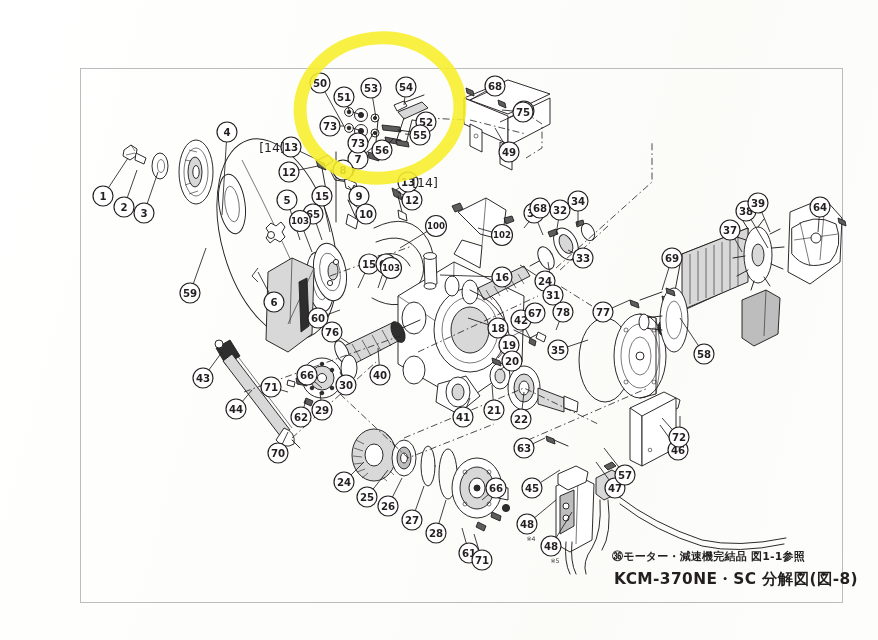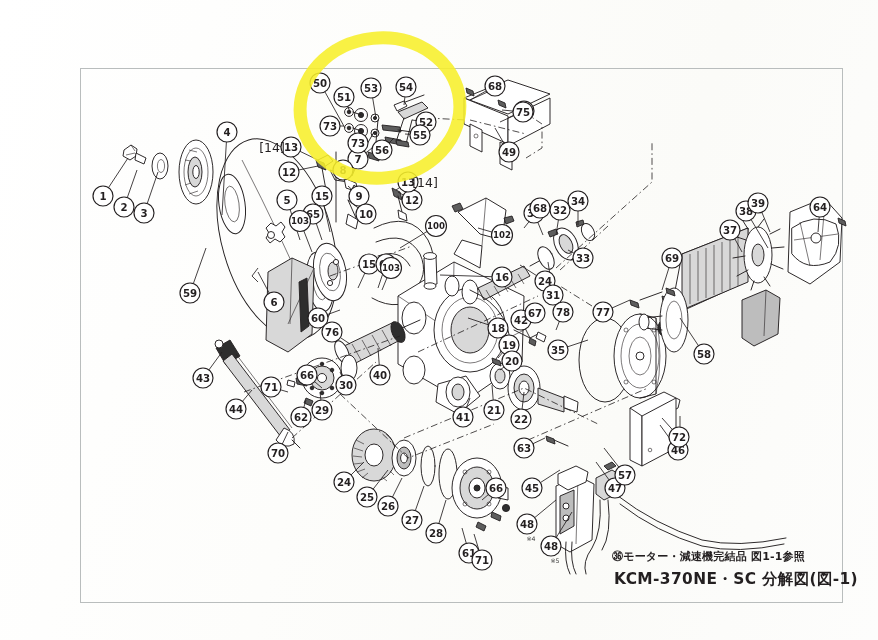--- a/index.html
+++ b/index.html
@@ -859,14 +859,14 @@
         <text x="272" y="147" class="brk">[14]</text>
         <text x="425" y="182" class="brk">[14]</text>
       </g>
 
     <g id="highlight-layer">
         <ellipse cx="380" cy="108" rx="80" ry="70" class="hl" stroke="#f7ef2a" transform="rotate(-6 380 108)"></ellipse>
       </g>
   </svg>
 
   <div class="cap" id="cap-line1">㊱モーター・減速機完結品 図1-1参照</div>
-  <div class="cap" id="cap-line2">KCM-370NE・SC 分解図(図-1)</div>
+  <div class="cap" id="cap-line2">KCM-370NE・SC 分解図(図-8)</div>
 </div>
 
 </body></html>

